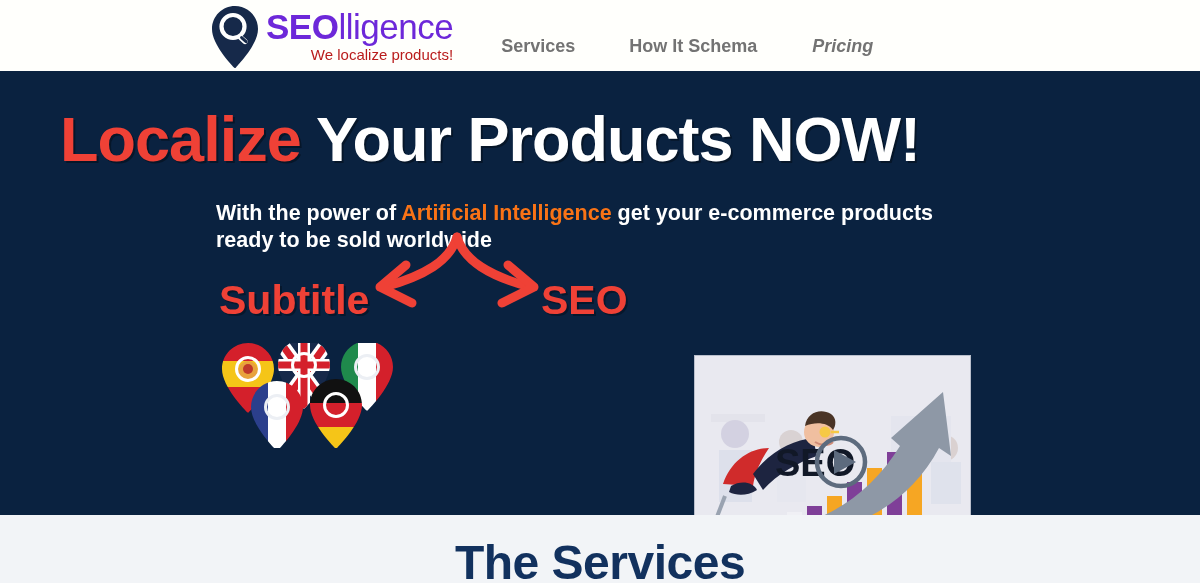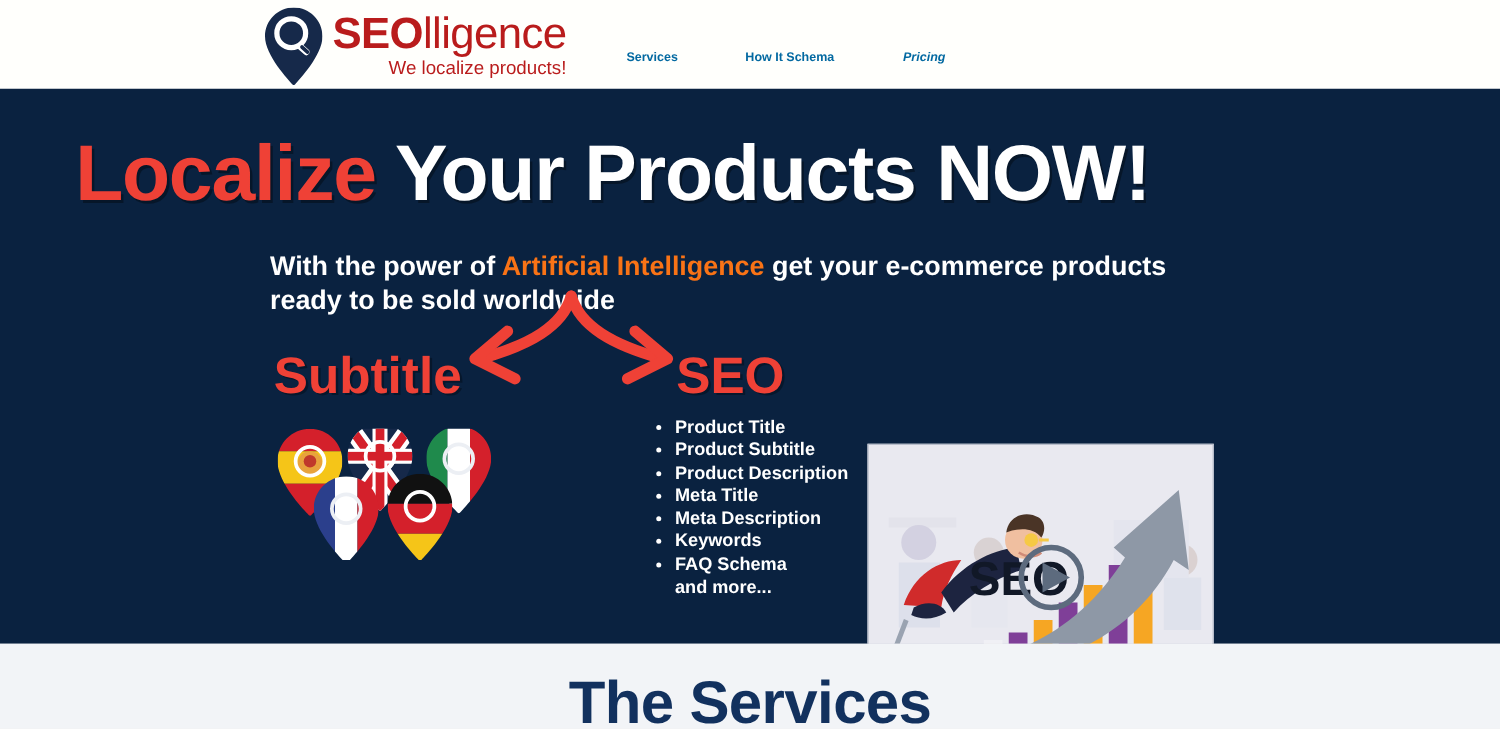--- a/index.html
+++ b/index.html
@@ -16,33 +16,33 @@
     background: #fffffc;
     display: flex;
     align-items: center;
     padding: 0 0 0 212px;
     position: relative;
   }
   .logo-block { display: flex; align-items: flex-start; }
   .logo-pin { width: 46px; height: 62px; margin-top: 3px; flex: none; }
   .logo-text-block { margin-left: 8px; padding-top: 6px; }
   .logo-word {
-    font-size: 35px; line-height: 36px; color: #b91c1c;
+    font-size: 35px; line-height: 36px; color: #6d28d9;
     letter-spacing: -0.5px; white-space: nowrap;
   }
   .logo-word .bold { font-weight: bold; }
   .logo-word .light { font-weight: normal; }
   .logo-tagline {
     font-size: 15px; color: #b91c1c; margin-top: 1px;
     text-align: right; white-space: nowrap;
   }
 
   .nav { display: flex; align-items: center; margin-left: 48px; gap: 0; }
   .nav-item {
-    font-size: 10px; font-weight: bold; color: #0369a1;
+    font-size: 18px; font-weight: bold; color: #737373;
     cursor: pointer; white-space: nowrap; margin-top: 21px;
   }
   .nav-item.services { margin-left: 0; }
   .nav-item.how { margin-left: 54px; }
   .nav-item.pricing { margin-left: 55px; font-style: italic; }
 
   .header-right {
     position: absolute; right: 162px; top: 0; height: 71px;
     display: flex; align-items: center; gap: 14px;
   }
@@ -228,32 +228,20 @@
       <g transform="translate(88,36)">
         <g clip-path="url(#pinClipA)">
           <rect x="0" y="0" width="52" height="24" fill="#111111"></rect>
           <rect x="0" y="24" width="52" height="24" fill="#d4202b"></rect>
           <rect x="0" y="48" width="52" height="24" fill="#f5c518"></rect>
         </g>
         <circle cx="26" cy="26" r="11.5" fill="none" stroke="#ffffff" stroke-width="3"></circle>
       </g>
     </svg>
 
-    <div class="feature-list">
-      <ul>
-        <li>Product Title</li>
-        <li>Product Subtitle</li>
-        <li>Product Description</li>
-        <li>Meta Title</li>
-        <li>Meta Description</li>
-        <li>Keywords</li>
-        <li>FAQ Schema</li>
-      </ul>
-      <div class="more-text">and more...</div>
-    </div>
 
     <div class="video-card">
       <svg width="275" height="180" viewBox="0 0 275 180">
         <rect x="0" y="0" width="275" height="180" fill="#e9e9f0"></rect>
 
         <g opacity="0.45">
           <rect x="16" y="58" width="54" height="8" fill="#dcdce6"></rect>
           <circle cx="40" cy="78" r="14" fill="#b9b5cf"></circle>
           <rect x="24" y="94" width="33" height="52" fill="#cfd6e6"></rect>
           <circle cx="96" cy="86" r="12" fill="#c7b7b0"></circle>

